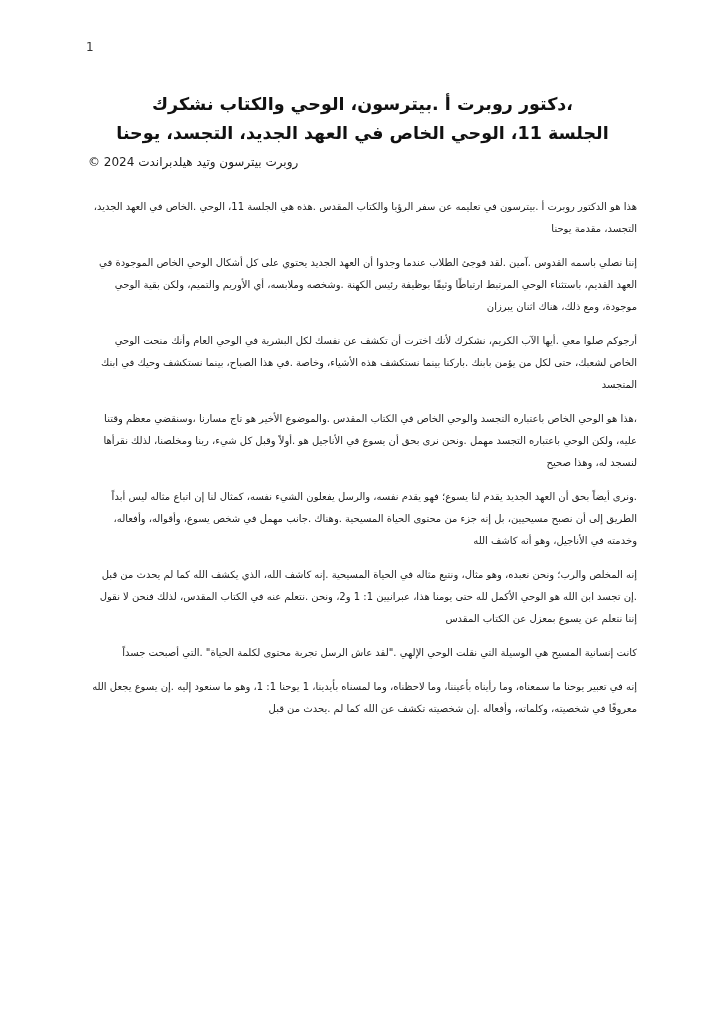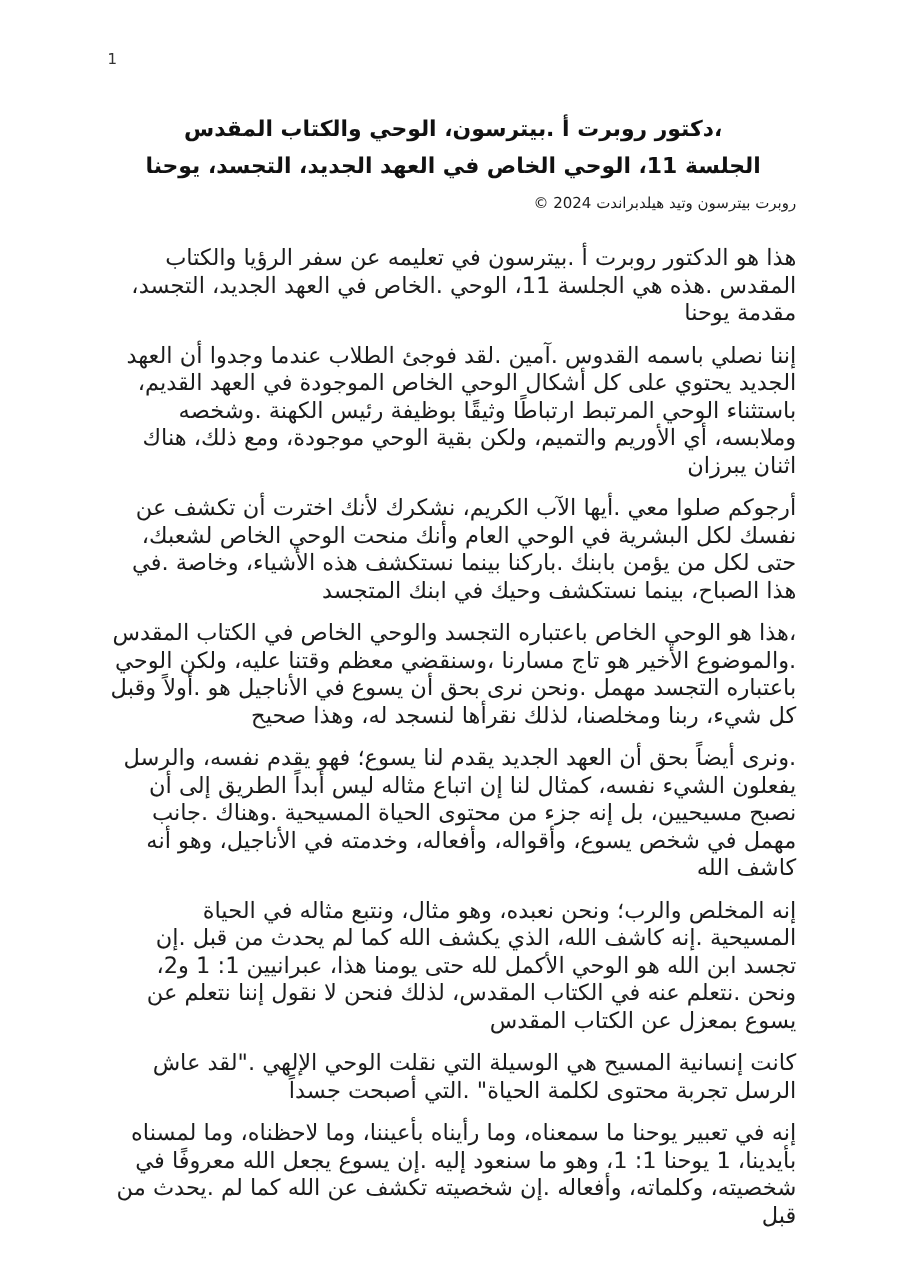--- a/index.html
+++ b/index.html
@@ -36,50 +36,50 @@
     text-align: center;
   }
   .title-line {
     font-size: 17.5px;
     font-weight: 700;
     line-height: 29px;
     color: #111111;
   }
   .byline {
     direction: rtl;
-    text-align: right;
+    text-align: left;
     font-size: 12px;
     line-height: 17px;
     margin-top: 6px;
     color: #1c1c1c;
   }
   .body-text {
     margin-top: 25px;
   }
   .para {
     direction: rtl;
     unicode-bidi: embed;
     text-align: right;
-    font-size: 18px;
+    font-size: 10px;
     line-height: 22px;
     margin: 0 0 12px 0;
     color: #1c1c1c;
   }
 </style>
 </head>
 <body>
 
 <div class="page">
 
   <div class="pagenum">1</div>
 
   <div class="content">
 
     <div class="title-block">
-      <div class="title-line">،دكتور روبرت أ .بيترسون، الوحي والكتاب المقدس</div>
+      <div class="title-line">،دكتور روبرت أ .بيترسون، الوحي والكتاب نشكرك</div>
       <div class="title-line">الجلسة 11، الوحي الخاص في العهد الجديد، التجسد، يوحنا</div>
     </div>
 
     <div class="byline">روبرت بيترسون وتيد هيلدبراندت 2024 ©</div>
 
     <div class="body-text">
       <p class="para">هذا هو الدكتور روبرت أ .بيترسون في تعليمه عن سفر الرؤيا والكتاب المقدس .هذه هي الجلسة 11، الوحي .الخاص في العهد الجديد، التجسد، مقدمة يوحنا</p>
       <p class="para">إننا نصلي باسمه القدوس .آمين .لقد فوجئ الطلاب عندما وجدوا أن العهد الجديد يحتوي على كل أشكال الوحي الخاص الموجودة في العهد القديم، باستثناء الوحي المرتبط ارتباطًا وثيقًا بوظيفة رئيس الكهنة .وشخصه وملابسه، أي الأوريم والتميم، ولكن بقية الوحي موجودة، ومع ذلك، هناك اثنان يبرزان</p>
       <p class="para">أرجوكم صلوا معي .أيها الآب الكريم، نشكرك لأنك اخترت أن تكشف عن نفسك لكل البشرية في الوحي العام وأنك منحت الوحي الخاص لشعبك، حتى لكل من يؤمن بابنك .باركنا بينما نستكشف هذه الأشياء، وخاصة .في هذا الصباح، بينما نستكشف وحيك في ابنك المتجسد</p>
       <p class="para">،هذا هو الوحي الخاص باعتباره التجسد والوحي الخاص في الكتاب المقدس .والموضوع الأخير هو تاج مسارنا ،وسنقضي معظم وقتنا عليه، ولكن الوحي باعتباره التجسد مهمل .ونحن نرى بحق أن يسوع في الأناجيل هو .أولاً وقبل كل شيء، ربنا ومخلصنا، لذلك نقرأها لنسجد له، وهذا صحيح</p>

